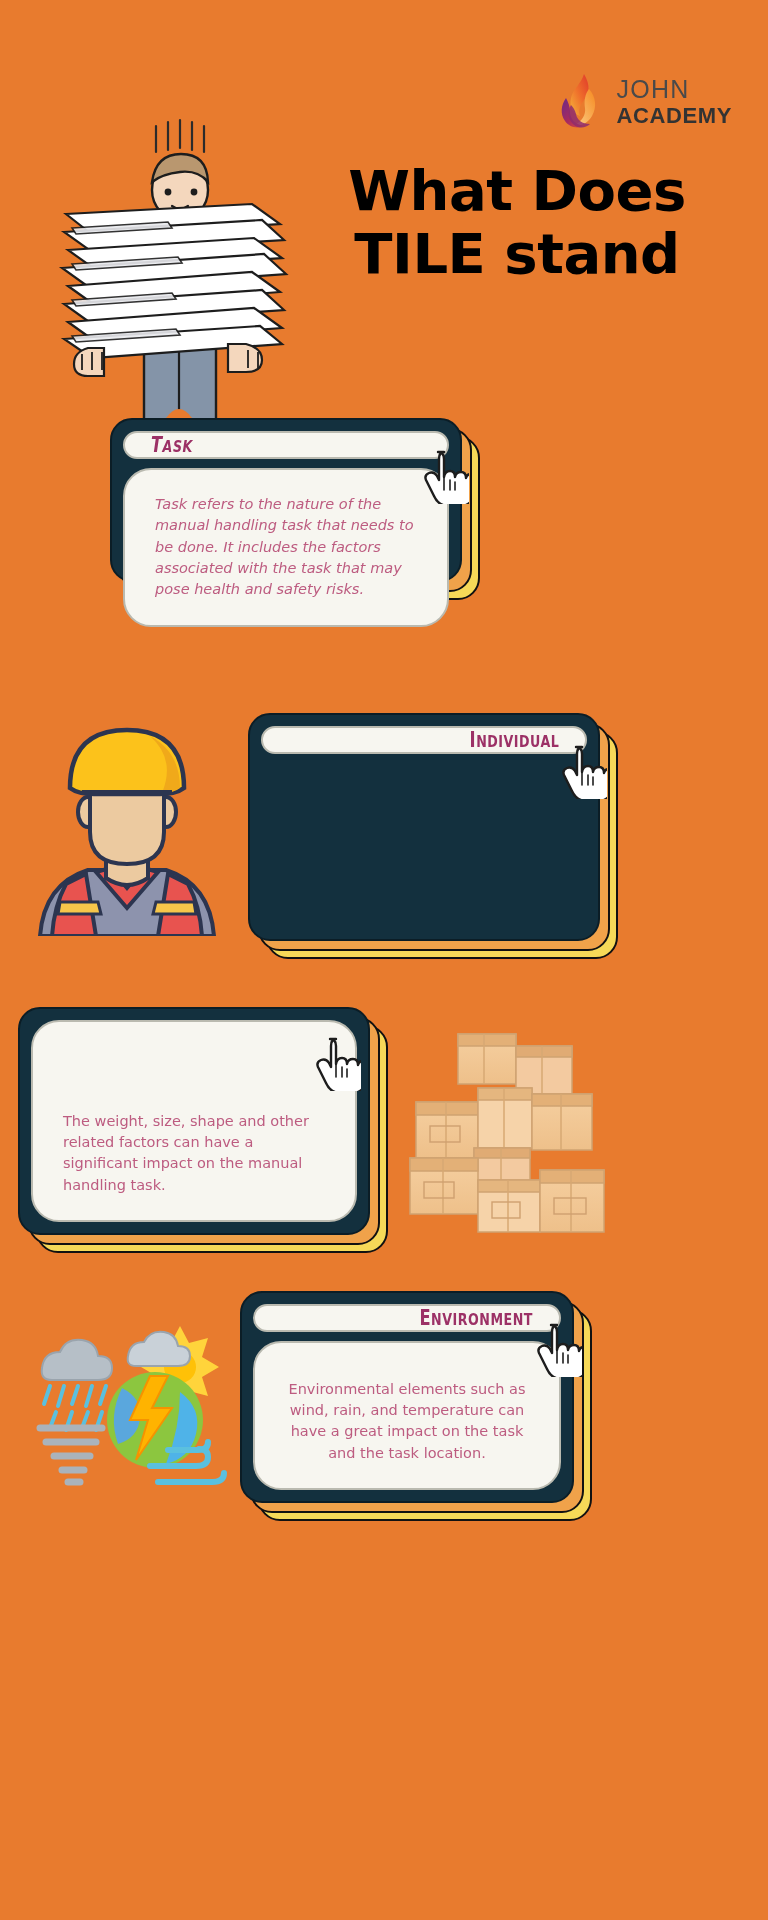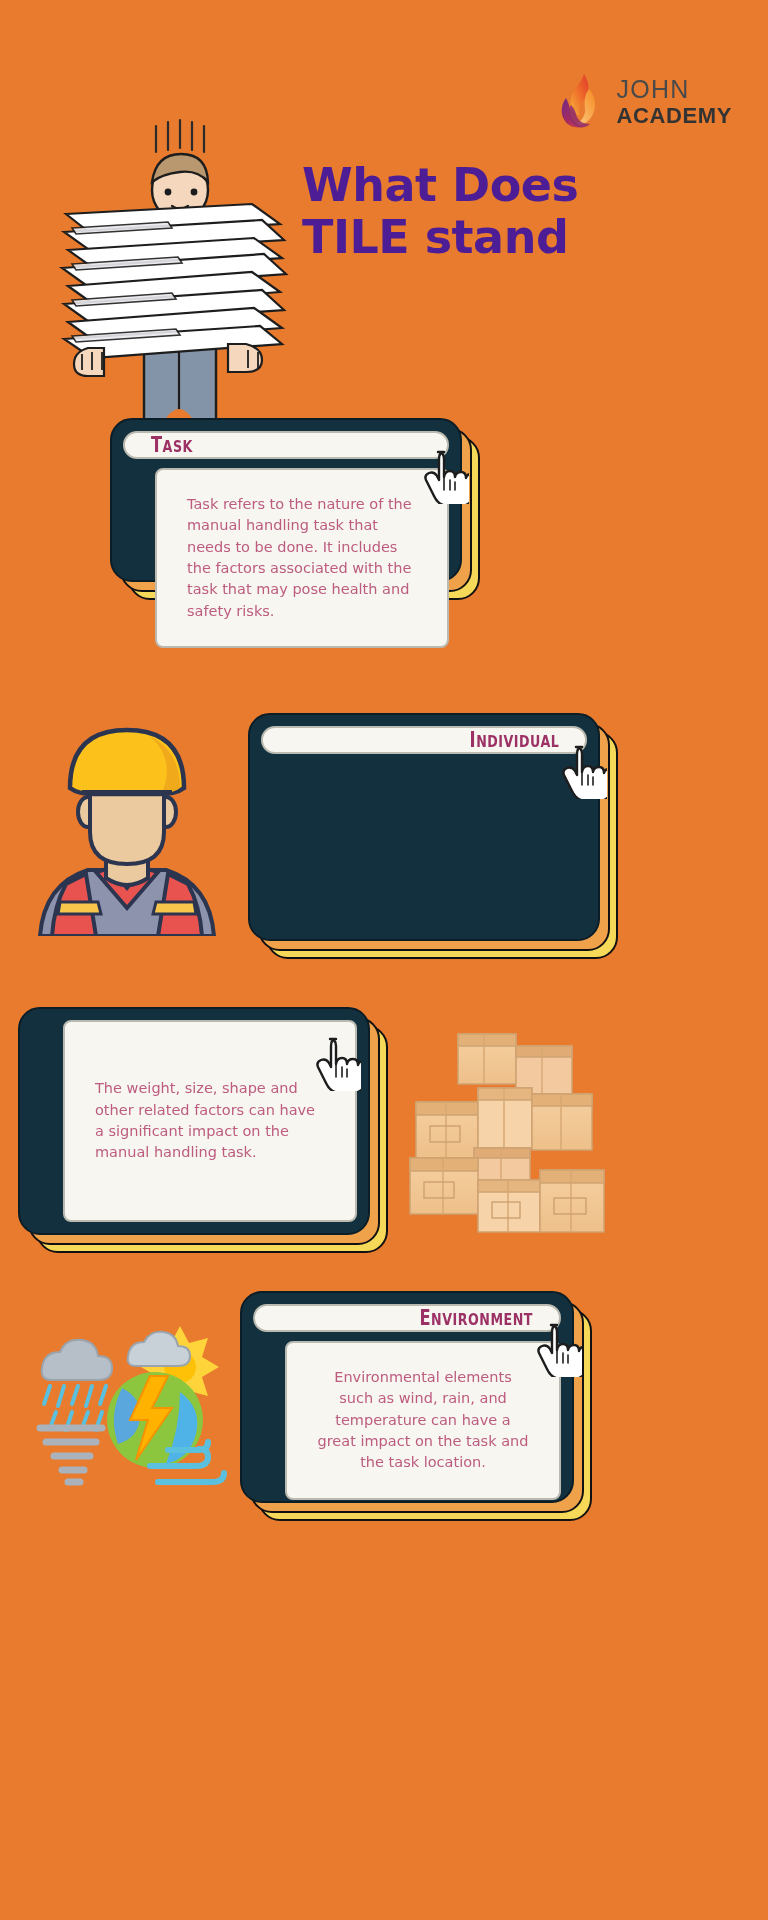--- a/index.html
+++ b/index.html
@@ -15,25 +15,25 @@
   
   .logo { position: absolute; right: 36px; top: 72px; display: flex; align-items: center; gap: 12px; }
   .logo-flame { width: 54px; height: 60px; flex: none; }
   .logo-words { display: flex; flex-direction: column; line-height: 1; }
   .logo-john { font-size: 25px; letter-spacing: 1.2px; color: #4a4a4a; font-weight: 400; }
   .logo-academy { font-size: 22px; letter-spacing: 0.6px; color: #333; font-weight: 700; margin-top: 3px; }
 
   
   .title {
     position: absolute; right: 36px; top: 160px; width: 430px;
-    text-align: left;
-    color: #4c1d95;
+    text-align: center;
+    color: #000000;
     font-family: "DejaVu Sans", sans-serif;
     font-weight: bold;
-    font-size: 46px;
+    font-size: 56px;
     line-height: 1.12;
     letter-spacing: -0.5px;
   }
   .title .ln { display: block; }
 
   
   .papers-person { position: absolute; left: 48px; top: 118px; width: 260px; height: 300px; }
 
   
   .card { position: absolute; }
@@ -65,36 +65,36 @@
     font-stretch: condensed;
     transform: scaleX(0.86);
     transform-origin: left center;
     white-space: nowrap;
   }
   .card.right-hdr .pill { justify-content: flex-end; }
   .card.right-hdr .pill .hdr { transform-origin: right center; }
 
   .card .body {
     flex: 1; background: #f7f6f0; border: 2px solid #babab0;
-    border-radius: 8px; padding: 24px 30px;
-    display: flex; align-items: center; margin-left: 32px;
+    border-radius: 28px; padding: 24px 30px;
+    display: flex; align-items: flex-end;
   }
   .card .body p {
     color: #bd5c80;
     font-size: 14.5px;
     line-height: 1.47;
     font-family: "DejaVu Sans", sans-serif;
   }
   .card.txt-center .body p { text-align: center; }
 
   
   .hand { position: absolute; width: 46px; height: 56px; pointer-events: none; z-index: 30; }
 
   
-  #card-task       { left: 110px; top: 418px;  width: 352px; height: 164px; }
+  #card-task       { left: 110px; top: 418px;  width: 352px; height: 164px; font-style: italic; }
   #card-individual { left: 248px; top: 713px;  width: 352px; height: 228px; }
   #card-load       { left: 18px;  top: 1007px; width: 352px; height: 228px; }
   #card-environment{ left: 240px; top: 1291px; width: 334px; height: 212px; }
 
   
   .ill { position: absolute; }
   #ill-worker { left: 22px; top: 716px; width: 210px; height: 220px; }
   #ill-boxes  { left: 388px; top: 1018px; width: 225px; height: 220px; }
   #ill-weather{ left: 30px; top: 1320px; width: 215px; height: 180px; }
 </style>

